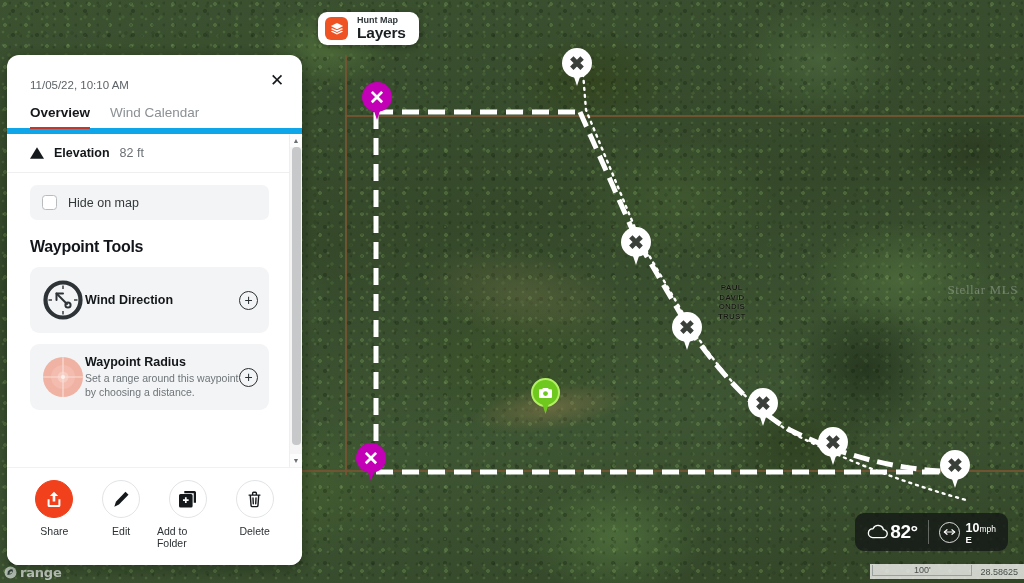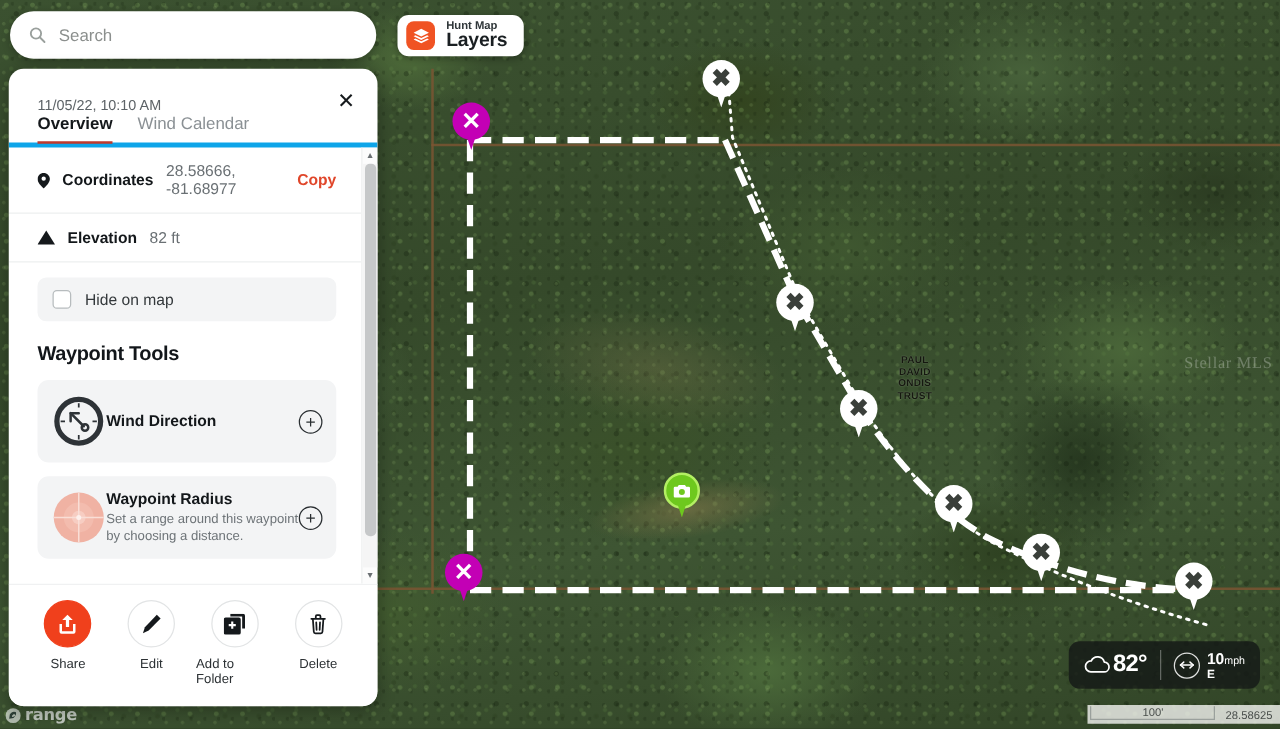--- a/index.html
+++ b/index.html
@@ -187,22 +187,22 @@
     display: flex; flex-direction: column; overflow: hidden;
   }
   .panel-head { padding: 18px 20px 0 23px; position: relative; flex: none; }
   .panel-title { font-size: 19px; font-weight: 700; color: #12161a; letter-spacing: -.55px; }
   .panel-sub { font-size: 11.5px; color: #5d6367; margin-top: 6px; }
   .close-x {
     position: absolute; right: 14px; top: 14px; width: 22px; height: 22px;
     display: flex; align-items: center; justify-content: center;
     font-size: 17px; color: #15191c; cursor: pointer;
   }
-  .tabs { display: flex; gap: 20px; padding: 0 23px; flex: none;
-          border-bottom: 4px solid #0ea5e9; }
+  .tabs { display: flex; gap: 20px; padding: 0 23px; margin-top: 14px; flex: none;
+          border-bottom: 6px solid #0ea5e9; }
   .tab { font-size: 13.5px; padding-bottom: 8px; position: relative; cursor: pointer; }
   .tab.active { color: #14181b; font-weight: 700; }
   .tab.active::after {
     content: ""; position: absolute; left: 0; right: 0; bottom: -1px;
     height: 2.5px; background: #c0392b;
   }
   .tab.idle { color: #8a9094; font-weight: 400; }
 
   .scroll-wrap { flex: 1; position: relative; overflow: hidden; display: flex; }
   .scroll-body { flex: 1; overflow: hidden; }
@@ -359,27 +359,20 @@
 
     <div class="mapbox-attrib">
       <svg width="13" height="13" viewBox="0 0 20 20">
         <circle cx="10" cy="10" r="9.2" fill="#e8ece9" opacity=".9"></circle>
         <path d="M13.8 6.2c-1.6-1.6-4.2-1.4-6 .4L6 8.4l-.9 5.3 5.3-.9 1.8-1.8c1.8-1.8 2-4.4.4-6zm-2.3 4.3l-1 .95-2 .35.35-2 .95-1c.75-.75 1.85-.8 2.45-.2.6.6.55 1.7-.2 2.45z" fill="#2a3b3a"></path>
       </svg>
       <span class="mb-word">range</span>
     </div>
   </div>
 
-  <div class="search-bar">
-    <svg width="14" height="14" viewBox="0 0 16 16" fill="none" stroke="#9aa09d" stroke-width="1.7">
-      <circle cx="6.6" cy="6.6" r="4.7"></circle>
-        <line x1="10.3" y1="10.3" x2="14.4" y2="14.4" stroke-linecap="round"></line>
-    </svg>
-    <span class="ph">Search</span>
-  </div>
 
   <div class="layers-btn">
     <div class="layers-icon">
       <svg width="14" height="14" viewBox="0 0 16 16" fill="#ffffff">
         <path d="M8 1.2 15 4.7 8 8.2 1 4.7z"></path>
         <path d="M2.6 7.1 1 7.9l7 3.5 7-3.5-1.6-.8L8 9.5z"></path>
         <path d="M2.6 10.1 1 10.9l7 3.5 7-3.5-1.6-.8L8 12.5z"></path>
       </svg>
     </div>
     <div class="layers-txt">
@@ -420,29 +413,20 @@
     </div>
 
     <div class="tabs">
       <div class="tab active">Overview</div>
       <div class="tab idle">Wind Calendar</div>
     </div>
 
     <div class="scroll-wrap">
       <div class="scroll-body">
 
-        <div class="row">
-          <svg width="12" height="15" viewBox="0 0 12 15" fill="#15191c">
-            <path d="M6 0C2.7 0 0 2.6 0 5.8 0 10 6 15 6 15s6-5 6-9.2C12 2.6 9.3 0 6 0z"></path>
-            <circle cx="6" cy="5.6" r="2.1" fill="#fff"></circle>
-          </svg>
-          <span class="lbl">Coordinates</span>
-          <span class="val">28.58666, -81.68977</span>
-          <span class="copy">Copy</span>
-        </div>
 
         <div class="row">
           <svg width="14" height="12" viewBox="0 0 16 13" fill="#15191c">
             <path d="M8 0 16 13H0z"></path>
           </svg>
           <span class="lbl">Elevation</span>
           <span class="val">82 ft</span>
         </div>
 
         <div class="hide-row">

